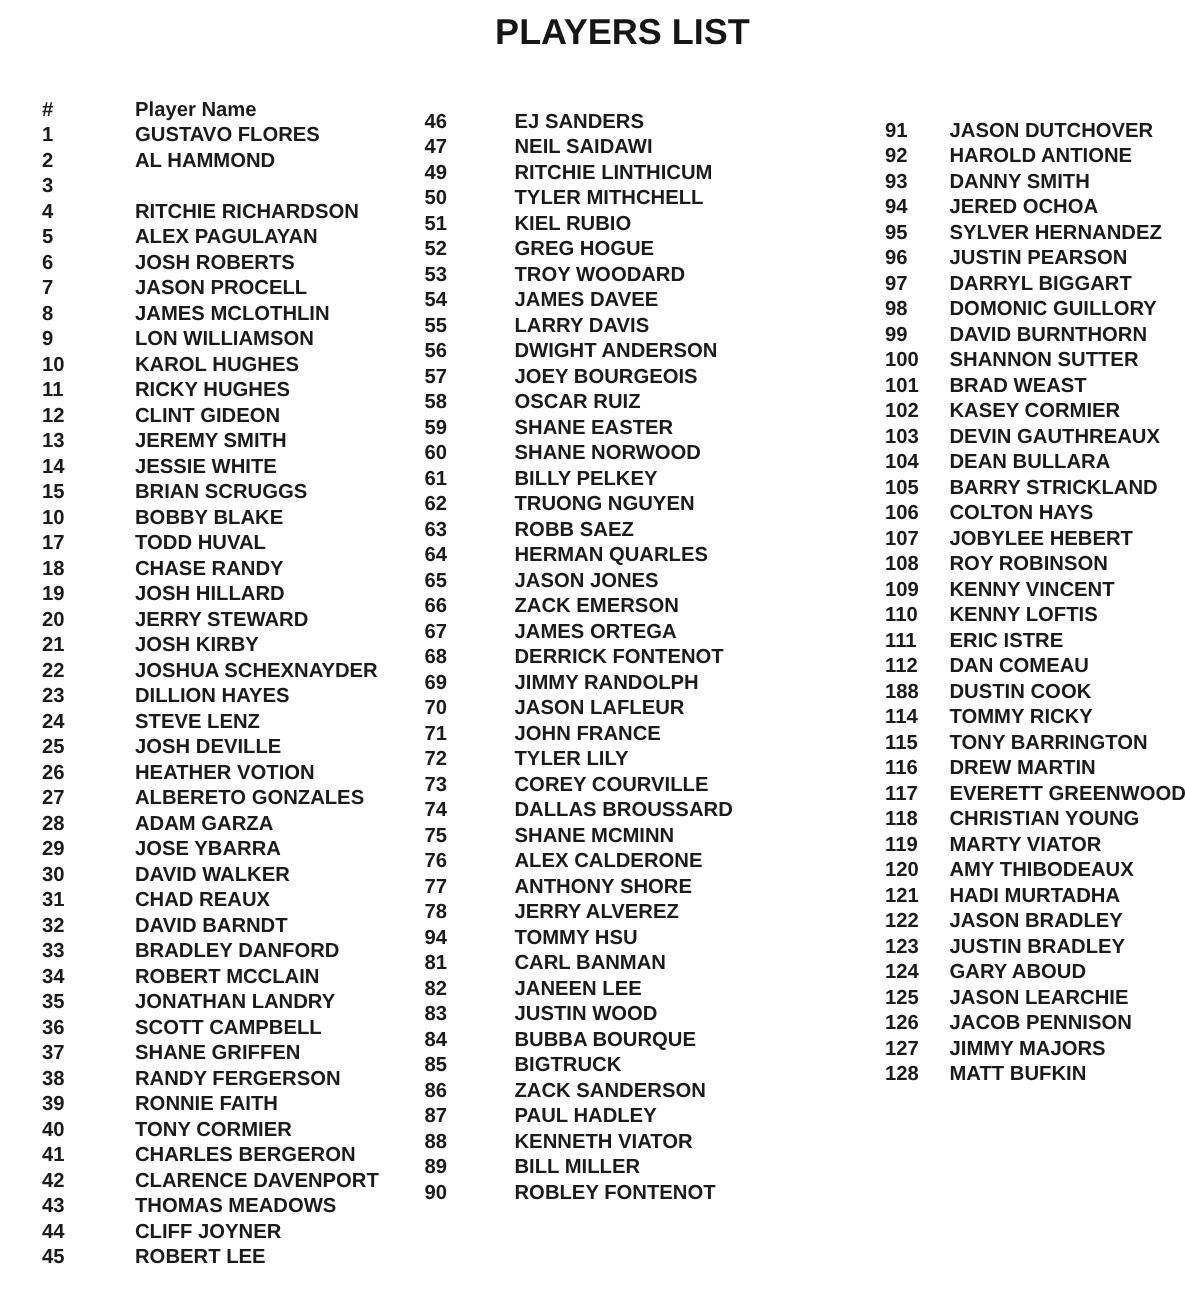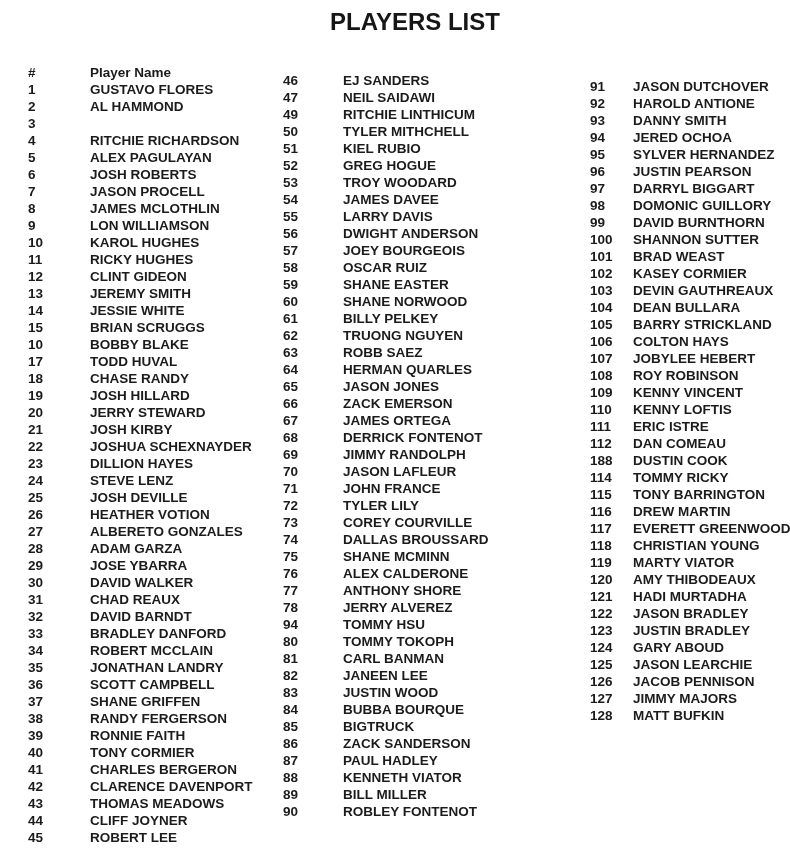--- a/index.html
+++ b/index.html
@@ -378,24 +378,20 @@
       </div>
       <div class="row">
         <span class="num">78</span>
         <span class="name">JERRY ALVEREZ</span>
       </div>
       <div class="row">
         <span class="num">94</span>
         <span class="name">TOMMY HSU</span>
       </div>
       <div class="row">
-        <span class="num">80</span>
-        <span class="name">TOMMY TOKOPH</span>
-      </div>
-      <div class="row">
         <span class="num">81</span>
         <span class="name">CARL BANMAN</span>
       </div>
       <div class="row">
         <span class="num">82</span>
         <span class="name">JANEEN LEE</span>
       </div>
       <div class="row">
         <span class="num">83</span>
         <span class="name">JUSTIN WOOD</span>

